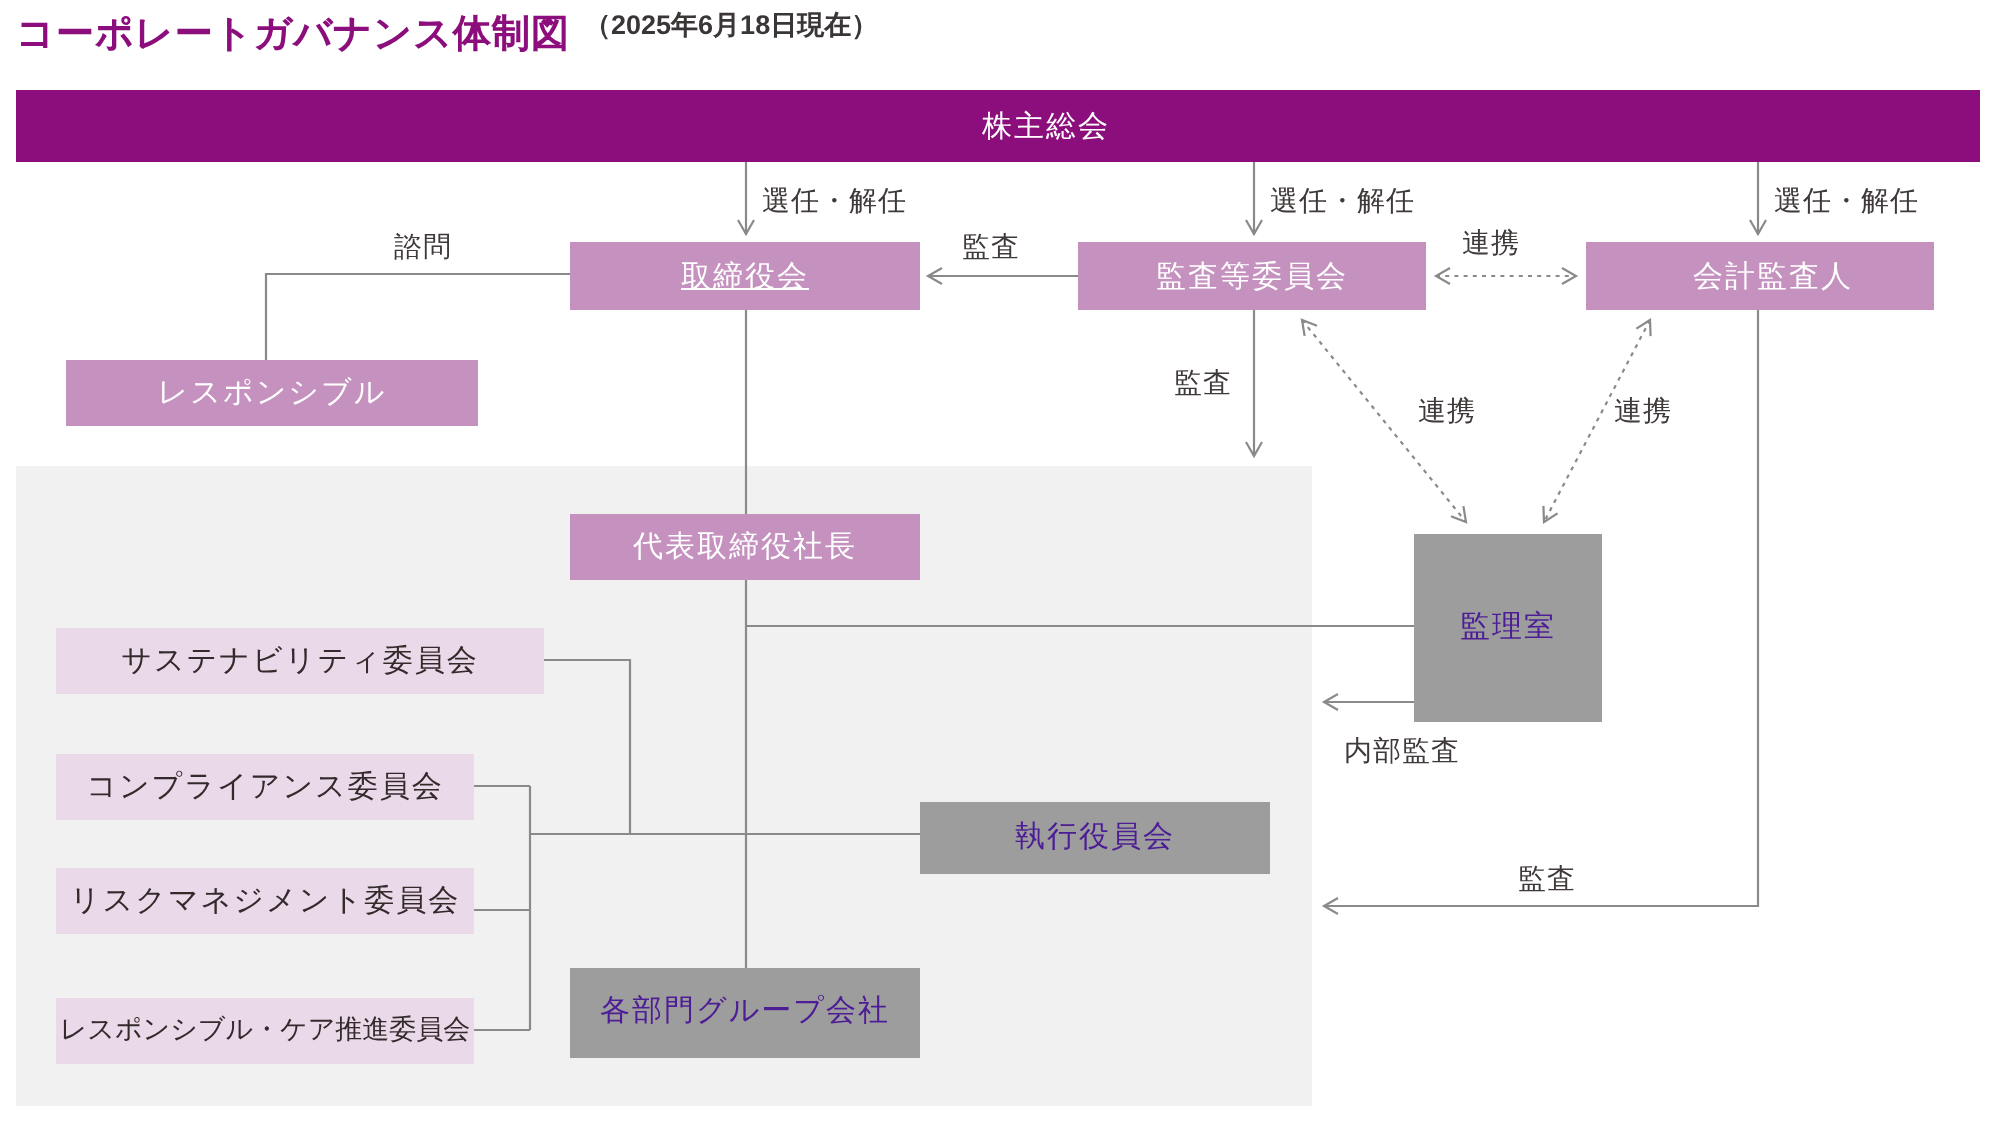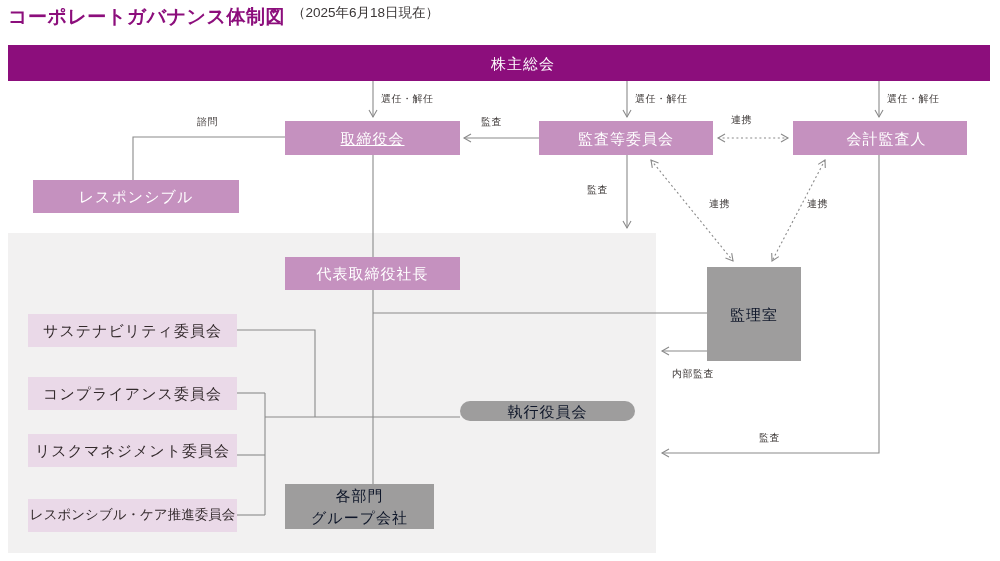--- a/index.html
+++ b/index.html
@@ -14,49 +14,49 @@
   }
   html,body{margin:0;padding:0;background:#fff;}
   .canvas{
     position:relative;width:1000px;height:561px;overflow:hidden;
     font-family:"Liberation Sans","DejaVu Sans",sans-serif;
     -webkit-font-smoothing:antialiased;
   }
   
   .titlebar{position:absolute;left:8px;top:4px;display:flex;align-items:flex-start;white-space:nowrap;}
   .title{font-size:19px;font-weight:bold;color:var(--accent);letter-spacing:.5px;}
-  .subtitle{font-size:13.5px;color:#3a3636;margin-left:7px;}
+  .subtitle{font-size:13.5px;color:#3a3636;margin-left:7px;font-weight:bold;}
   
   .panel{position:absolute;left:8px;top:233px;width:648px;height:320px;background:var(--panel);}
   
   .wires{position:absolute;left:0;top:0;width:1000px;height:561px;}
   .wire{stroke:var(--line);stroke-width:1.1;fill:none;}
   .dotted{stroke-dasharray:2 2.6;}
   
   .node{position:absolute;display:flex;align-items:center;justify-content:center;
         box-sizing:border-box;text-align:center;font-size:15px;letter-spacing:1px;line-height:1.4;}
   .bar{background:var(--accent);color:#fff;}
   .mauve{background:var(--mauve);color:#fff;}
   .lav{background:var(--lav);color:var(--darktext);}
-  .graybox{background:var(--graybox);color:#0f172a;}
+  .graybox{background:var(--graybox);color:#4c1d95;font-family:Liberation Mono, monospace;}
   #n-shareholders{left:8px;top:45px;width:982px;height:36px;font-size:15px;padding-left:48px;}
   #n-board{left:285px;top:121px;width:175px;height:34px;text-decoration:underline;}
   #n-auditc{left:539px;top:121px;width:174px;height:34px;}
   #n-acct{left:793px;top:121px;width:174px;height:34px;padding-left:13px;}
   #n-gov{left:33px;top:180px;width:206px;height:33px;}
   #n-pres{left:285px;top:257px;width:175px;height:33px;}
-  #n-sus{left:28px;top:314px;width:209px;height:33px;}
+  #n-sus{left:28px;top:314px;width:244px;height:33px;}
   #n-comp{left:28px;top:377px;width:209px;height:33px;}
   #n-risk{left:28px;top:434px;width:209px;height:33px;}
   #n-rc{left:28px;top:499px;width:209px;height:33px;font-size:13.5px;letter-spacing:0;}
   #n-kanri{left:707px;top:267px;width:94px;height:94px;}
-  #n-exec{left:460px;top:401px;width:175px;height:20px;border-radius:13px;}
-  #n-dept{left:285px;top:484px;width:149px;height:45px;flex-direction:column;line-height:1.45;}
+  #n-exec{left:460px;top:401px;width:175px;height:36px;}
+  #n-dept{left:285px;top:484px;width:175px;height:45px;line-height:1.45;}
   
-  .elabel{position:absolute;font-size:10px;color:var(--ink);white-space:nowrap;letter-spacing:.5px;}
+  .elabel{position:absolute;font-size:14px;color:var(--ink);white-space:nowrap;letter-spacing:.5px;}
   #el-appoint1{left:381px;top:92px;}
   #el-appoint2{left:635px;top:92px;}
   #el-appoint3{left:887px;top:92px;}
   #el-audit-top{left:481px;top:115px;}
   #el-renkei-top{left:731px;top:113px;}
   #el-shimon{left:197px;top:115px;}
   #el-audit-mid{left:587px;top:183px;}
   #el-renkei-left{left:709px;top:197px;}
   #el-renkei-right{left:807px;top:197px;}
   #el-internal{left:672px;top:367px;}

